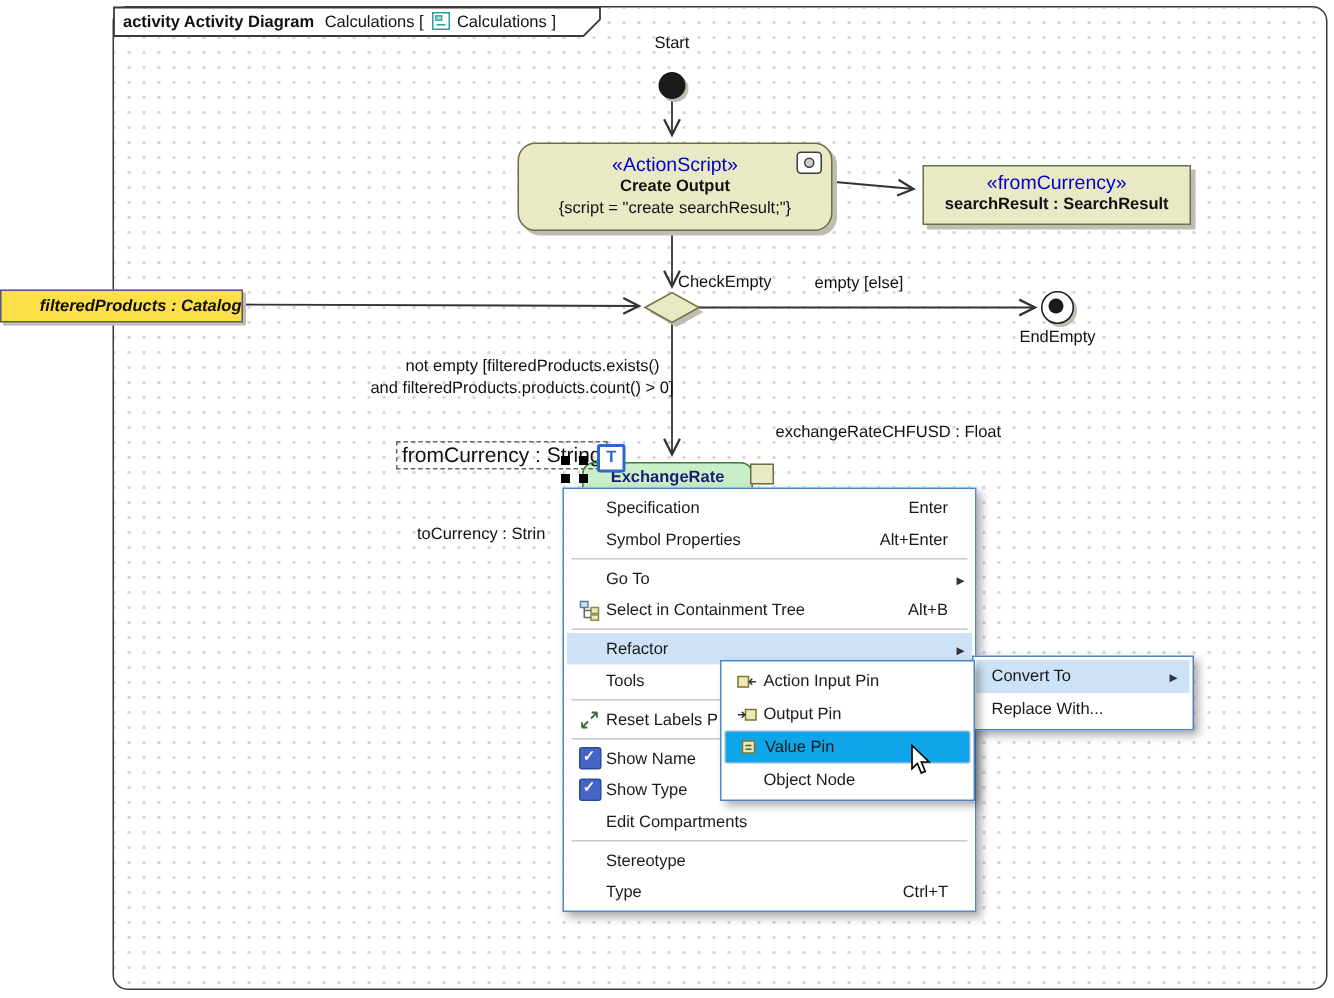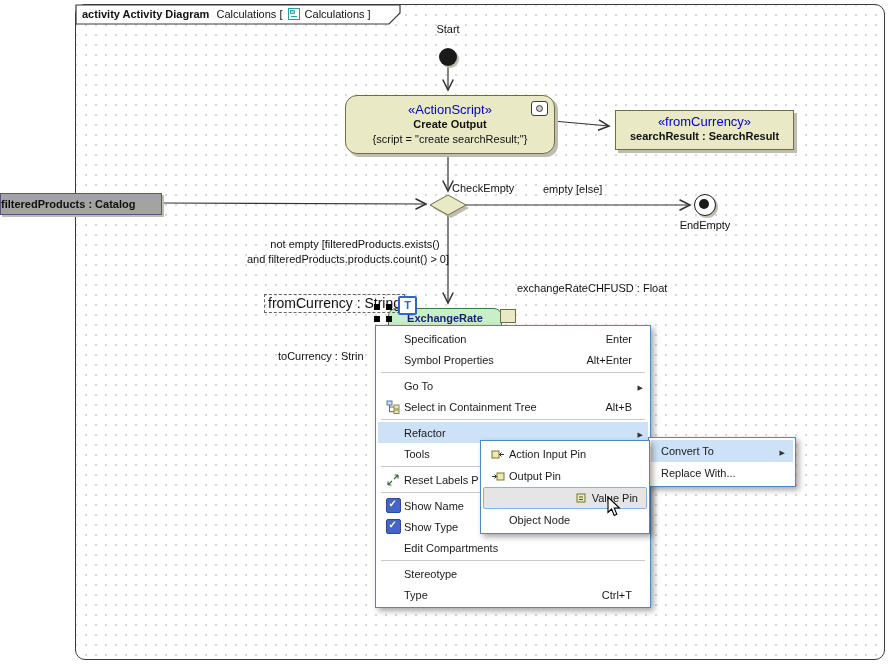--- a/index.html
+++ b/index.html
@@ -15,23 +15,23 @@
   .header-text .bold{font-weight:bold;}
   .node{position:absolute;background:#E9E9C6;border:1px solid #6E6E46;
         box-shadow:3px 3px 0 #bdbdb2;font-size:11px;color:#111;text-align:center;}
   .stereo{color:#0000CD;font-size:13px;}
   .bname{font-weight:bold;font-size:11px;color:#111;}
   .start-node{position:absolute;left:439px;top:48px;width:18px;height:18px;border-radius:50%;
         background:#1a1a1a;box-shadow:2px 2px 0 #bdbdb2;}
   .end-node{position:absolute;left:694px;top:194px;width:20px;height:20px;border-radius:50%;
         border:1.5px solid #1a1a1a;background:#fff;box-shadow:2px 2px 0 #bdbdb2;}
   .end-node .dot{position:absolute;left:3.5px;top:3.5px;width:10px;height:10px;border-radius:50%;background:#1a1a1a;}
-  .objnode{position:absolute;left:0;top:193px;width:160px;height:20px;background:#a3a3a3;
+  .objnode{position:absolute;left:0;top:193px;width:160px;height:20px;background:#fde047;
         border:1px solid #55557E;box-shadow:2px 2px 0 #bdbdb2;font-weight:bold;font-size:11px;
-        line-height:20px;text-align:left;color:#101010;}
+        line-height:20px;text-align:right;color:#101010;font-style:italic;}
   .action-green{position:absolute;left:388px;top:308px;width:112px;height:40px;border-radius:8px;
         background:#C9EFC9;border:1px solid #3C7A3C;z-index:3;}
   .action-green .nm{font-weight:bold;font-size:11px;color:#1C1C74;text-align:center;padding-top:3px;}
   .pin-out{position:absolute;left:500px;top:309px;width:14px;height:12px;background:#E9E9C6;
         border:1px solid #6E6E46;z-index:4;}
   .from-lbl{position:absolute;left:264px;top:294px;font-size:14px;color:#111;white-space:nowrap;
         border:1px dashed #666;padding:0 3px 1px 3px;z-index:4;}
   .t-btn{position:absolute;left:398px;top:296px;width:15px;height:15px;background:#fff;
         border:2px solid #2F66CC;border-radius:2px;color:#2F66CC;font-weight:bold;font-size:11px;
         line-height:14px;text-align:center;z-index:5;}
@@ -44,21 +44,21 @@
         box-shadow:3px 3px 6px rgba(0,0,0,.35);padding:2px;font-size:11px;color:#1a1a1a;}
   .mi{height:21px;display:flex;align-items:center;padding:0 8px 0 4px;position:relative;
       box-sizing:border-box;white-space:nowrap;}
   .mi .gut{width:22px;flex:0 0 22px;display:flex;align-items:center;justify-content:center;}
   .mi .mlabel{flex:1 1 auto;overflow:hidden;}
   .mi .sc{margin-left:14px;padding-right:8px;color:#1a1a1a;}
   .mi .arrow{position:absolute;right:5px;top:50%;transform:translateY(-50%);}
   .arrow::after{content:"\25B6";font-size:7px;color:#333;}
   .sep{border-top:1px solid #c9c9c9;margin:2px 3px;}
   .hl{background:#CDE2F6;}
-  .hover{background:#e5e5e5;border:1px solid #86B3E0;border-radius:2px;justify-content:flex-end;}
+  .hover{background:#0ea5e9;border:1px solid #86B3E0;border-radius:2px;}
   .cb{width:13px;height:13px;background:#4664C4;border:1px solid #2A4A9A;border-radius:2px;
       position:relative;}
   .cb::after{content:"\2713";position:absolute;left:2px;top:-1px;color:#fff;font-size:10px;font-weight:bold;}
   .mi2{height:22px;display:flex;align-items:center;padding:0 8px 0 4px;position:relative;box-sizing:border-box;}
 </style>
 </head>
 <body>
 
 <div id="canvas">
 

